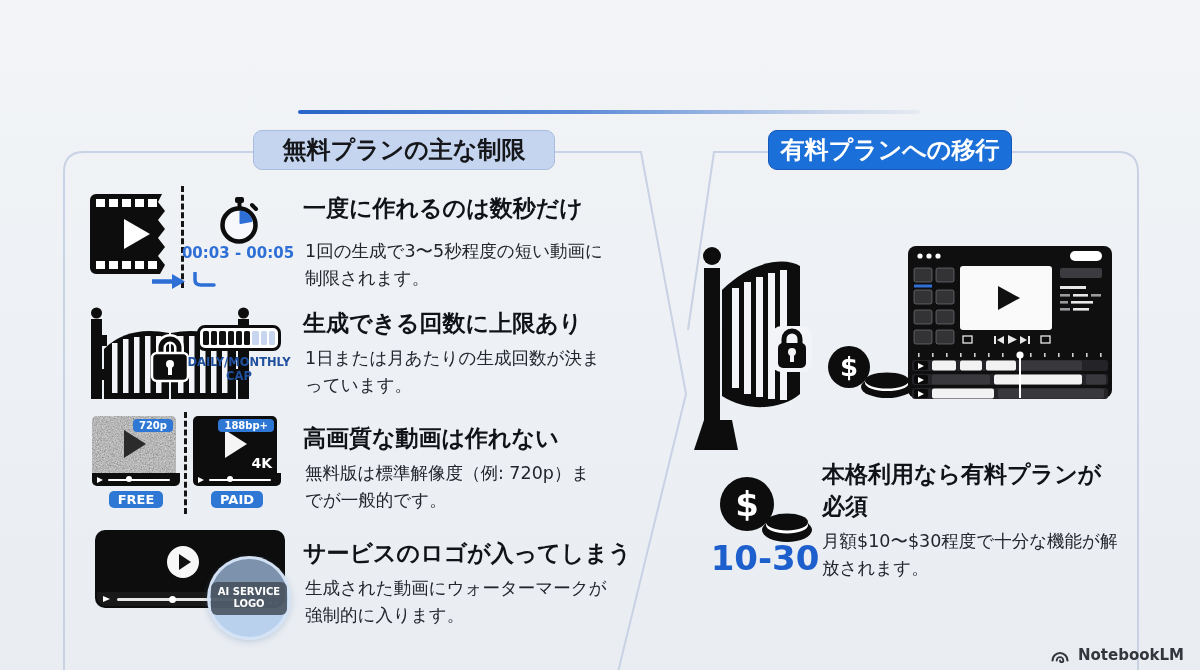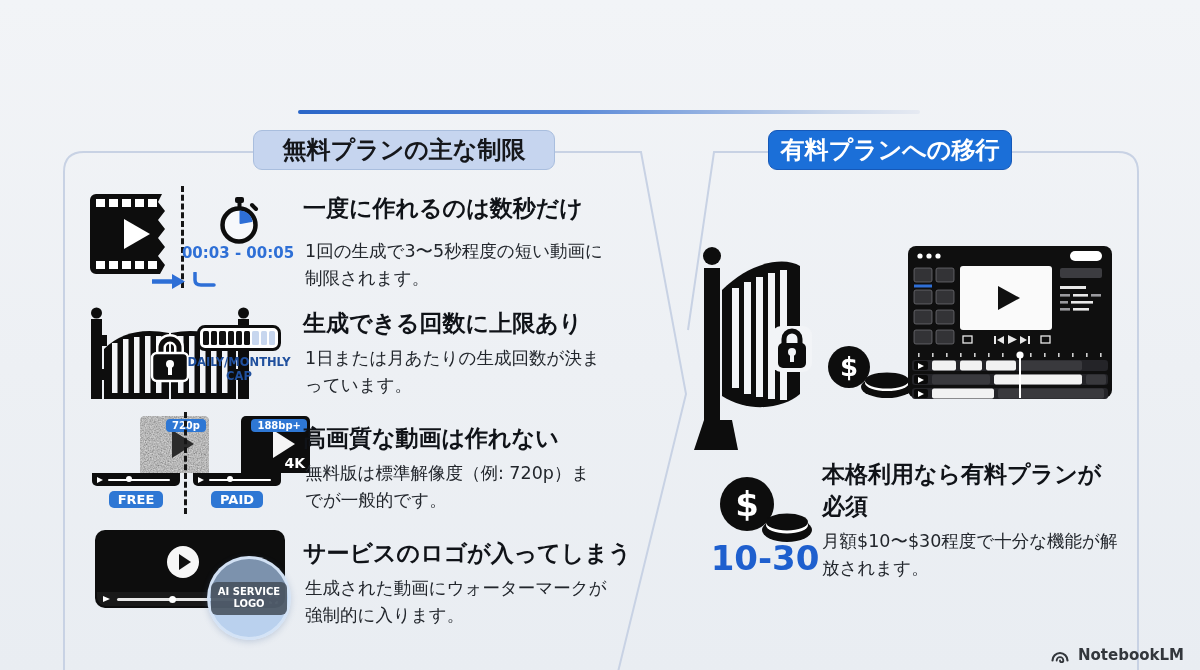--- a/index.html
+++ b/index.html
@@ -33,21 +33,21 @@
   
   .dash-v{border-left:3px dashed #151515;width:0;}
   
   .quota-bar{left:197px;top:325px;width:84px;height:26px;border:3px solid #0d0d0d;border-radius:8px;
     background:#ffffff;display:flex;gap:2px;padding:3px;box-sizing:border-box;}
   .quota-seg{flex:1;border-radius:1.5px;}
   .seg-on{background:#111111;}
   .seg-off{background:#c7d6ee;}
   
   .mini-player{width:88px;}
-  .mini-thumb{position:relative;width:69px;height:57px;border-radius:5px 5px 0 0;overflow:hidden;margin-left:48px;}
+  .mini-thumb{position:relative;width:84px;height:57px;border-radius:5px 5px 0 0;overflow:hidden;}
   .mini-thumb.dark{background:#0d0d0d;}
   .res-badge{position:absolute;top:3px;right:3px;background:#2e77d4;color:#fff;font-size:10px;
     font-weight:800;padding:1px 6px;border-radius:4px;}
   .fourk{position:absolute;bottom:2px;right:5px;color:#fff;font-size:14px;font-weight:800;}
   .mini-bar{position:relative;width:88px;height:13px;background:#0d0d0d;border-radius:0 0 5px 5px;}
   .mini-bar .tri{position:absolute;left:5px;top:3.5px;width:0;height:0;
     border-left:6px solid #fff;border-top:3px solid transparent;border-bottom:3px solid transparent;}
   .mini-bar .line{position:absolute;left:16px;top:5.5px;width:62px;height:2.5px;background:#fff;border-radius:2px;}
   .mini-bar .dot{position:absolute;left:34px;top:3px;width:6px;height:6px;background:#fff;border-radius:50%;}
   .plan-badge{margin:5px auto 0;width:max-content;background:#2e77d4;color:#fff;font-size:13px;

